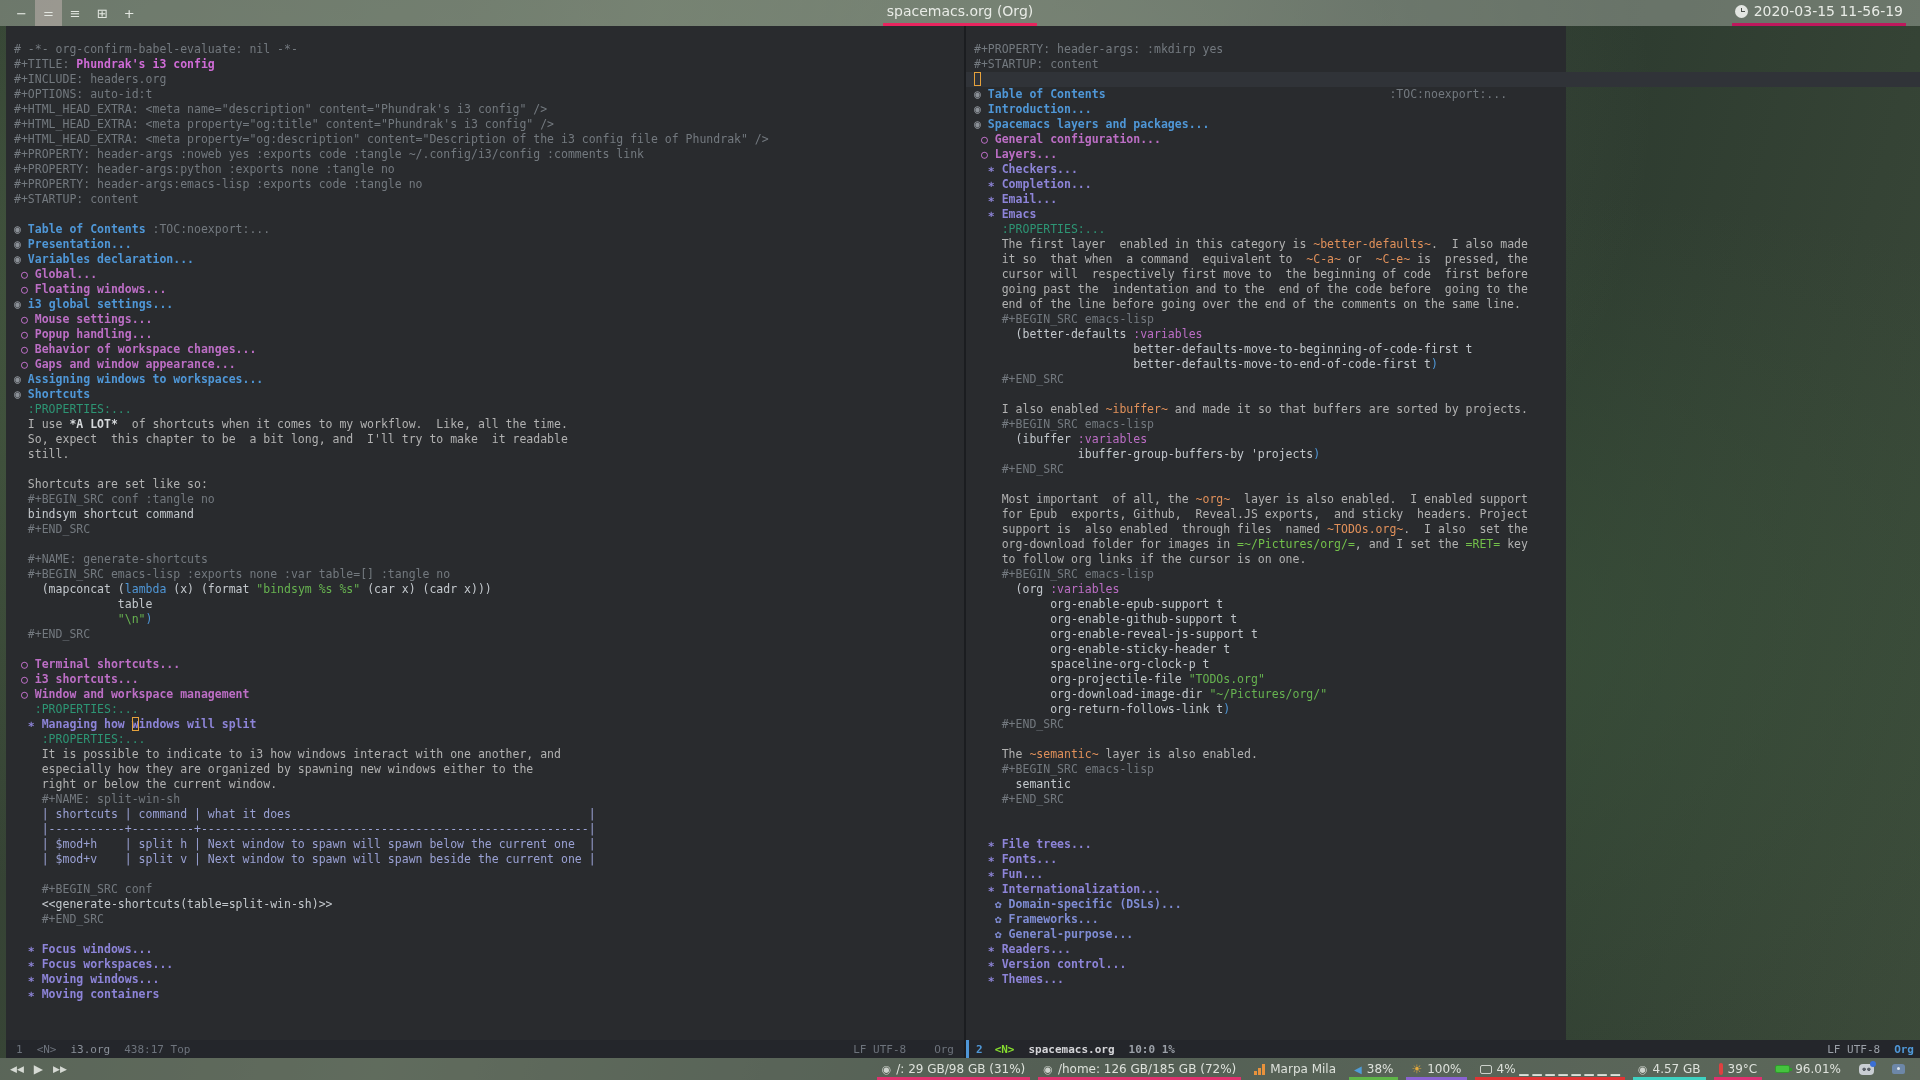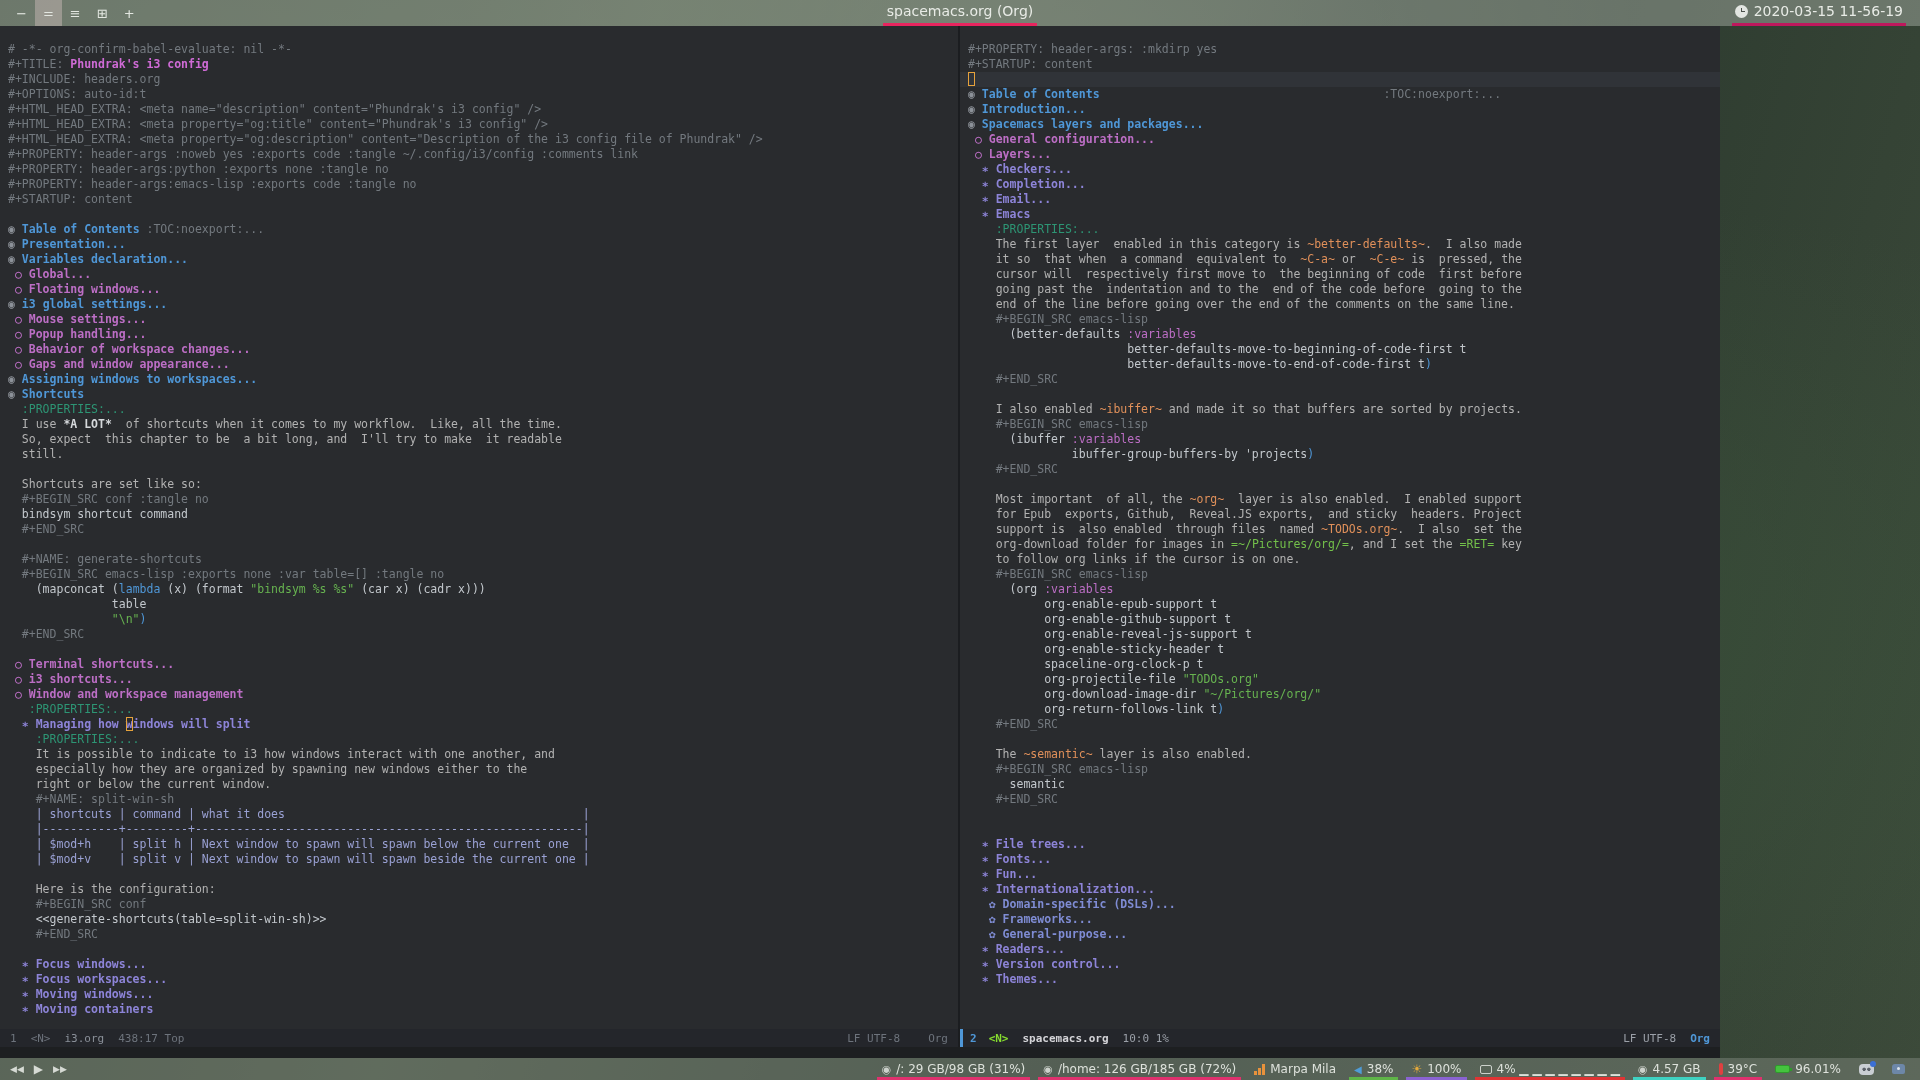--- a/index.html
+++ b/index.html
@@ -27,22 +27,22 @@
   .clock { position:absolute; right:14px; top:0; height:26px; display:flex;
     align-items:flex-end; }
   .clock-inner { display:flex; align-items:center; gap:6px; color:#e8ebe6;
     font-size:14px; line-height:22px; border-bottom:3px solid #be185d; padding:0 3px 1px; }
   .clock-icon { width:13px; height:13px; border-radius:50%; background:#e2e5e1;
     position:relative; display:inline-block; }
   .clock-icon::before { content:""; position:absolute; left:6px; top:3px; width:1px; height:4px; background:#4a4f4a; }
   .clock-icon::after  { content:""; position:absolute; left:6px; top:6px; width:4px; height:1px; background:#4a4f4a; }
 
   
-  .emacs { position:absolute; top:26px; left:0; width:1720px; height:1032px;
-    display:flex; flex-direction:column; background:#292b2e; }
+  .emacs { position:absolute; top:26px; left:6px; width:1560px; height:1032px;
+    display:flex; background:#292b2e; }
   .panes { display:flex; flex:1; min-height:0; }
   .pane { width:958px; display:flex; flex-direction:column; min-height:0; }
   .pane.right { flex:1; }
   .pane-divider { width:2px; background:#1b1d20; }
   .buffer { flex:1; overflow:hidden; padding:16px 0 0 8px;
     font-family:"DejaVu Sans Mono","DejaVu Sans", monospace; font-size:11.5px; }
   .line { height:15px; line-height:15px; white-space:pre; }
   .line.hl { background:#303338; margin-left:-8px; padding-left:8px; }
 
   .sg-cm  { color:#73797f; }
@@ -67,21 +67,21 @@
 
   .modeline { height:18px; background:#24262b; display:flex; align-items:center;
     font-family:"DejaVu Sans Mono", monospace; font-size:11px; padding:0 10px; }
   .modeline.active { border-left:3px solid #4f97d7; padding-left:7px; }
   .ml-spacer { flex:1; }
   .ml-dim  { color:#6d737c; margin-right:14px; }
   .ml-dim2 { color:#8a9099; margin-right:14px; }
   .ml-win  { color:#4f97d7; font-weight:bold; margin-right:12px; }
   .ml-state{ color:#86dc2f; font-weight:bold; margin-right:14px; }
   .ml-buf  { color:#d4d4d8; font-weight:bold; margin-right:14px; }
-  .ml-pos  { color:#9ba0a8; margin-right:20px; }
+  .ml-pos  { color:#9ba0a8; margin-right:20px;font-weight:bold; }
   .ml-eol  { color:#9ba0a8; margin-left:14px; }
   .ml-mode-dim { color:#6d737c; margin-left:14px; }
   .ml-mode { color:#4f97d7; font-weight:bold; margin-left:14px; }
   .echo-area { height:11px; background:#1d1f21; }
 
   
   .polybar { position:absolute; left:0; bottom:0; width:1920px; height:22px;
     background:rgba(120,130,118,.55); display:flex; align-items:center;
     color:#dde1db; font-size:12px; z-index:5; }
   .media { display:flex; align-items:center; gap:10px; margin-left:10px; }
@@ -191,21 +191,20 @@
           <div class="line"><span class="sg-prop">    :PROPERTIES:...</span></div>
           <div class="line"><span class="sg-txt">    It is possible to indicate to i3 how windows interact with one another, and</span></div>
           <div class="line"><span class="sg-txt">    especially how they are organized by spawning new windows either to the</span></div>
           <div class="line"><span class="sg-txt">    right or below the current window.</span></div>
           <div class="line"><span class="sg-cm">    #+NAME: split-win-sh</span></div>
           <div class="line"><span class="sg-tbl">    | shortcuts | command | what it does                                           |</span></div>
           <div class="line"><span class="sg-tbl">    |-----------+---------+--------------------------------------------------------|</span></div>
           <div class="line"><span class="sg-tbl">    | $mod+h    | split h | Next window to spawn will spawn below the current one  |</span></div>
           <div class="line"><span class="sg-tbl">    | $mod+v    | split v | Next window to spawn will spawn beside the current one |</span></div>
           <div class="line">&nbsp;</div>
-          <div class="line"><span class="sg-txt">    Here is the configuration:</span></div>
           <div class="line"><span class="sg-cm">    #+BEGIN_SRC conf</span></div>
           <div class="line"><span class="sg-wh">    &lt;&lt;generate-shortcuts(table=split-win-sh)&gt;&gt;</span></div>
           <div class="line"><span class="sg-cm">    #+END_SRC</span></div>
           <div class="line">&nbsp;</div>
           <div class="line"><span class="sg-t3">  ∗ Focus windows...</span></div>
           <div class="line"><span class="sg-t3">  ∗ Focus workspaces...</span></div>
           <div class="line"><span class="sg-t3">  ∗ Moving windows...</span></div>
           <div class="line"><span class="sg-t3">  ∗ Moving containers</span></div>
         </div>
       <div class="modeline inactive">

